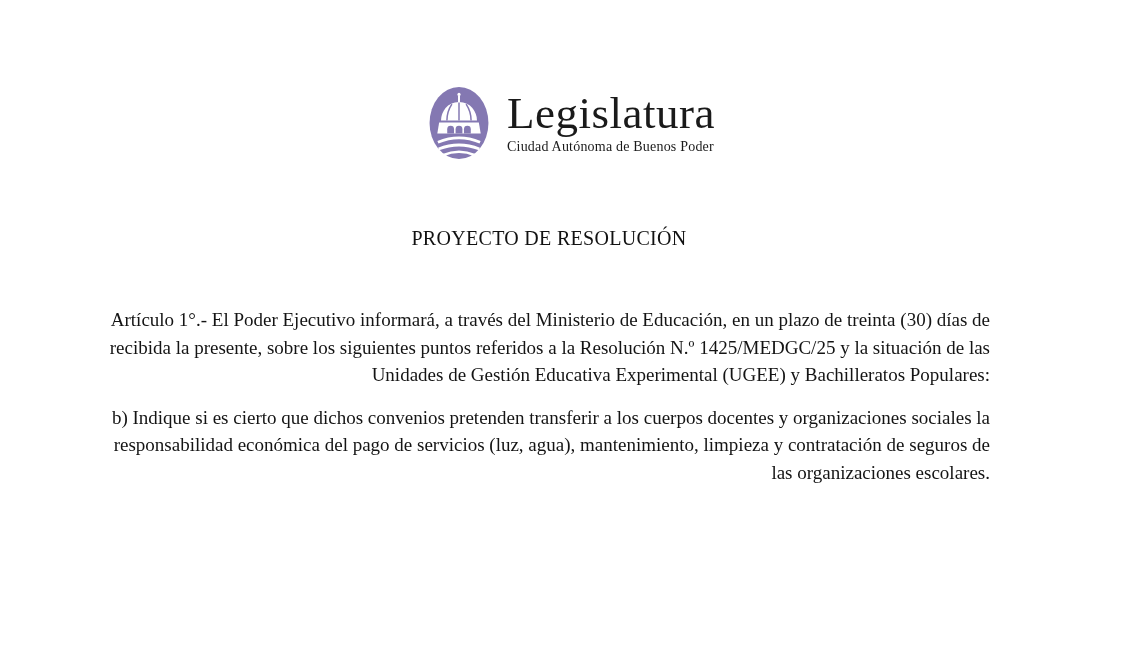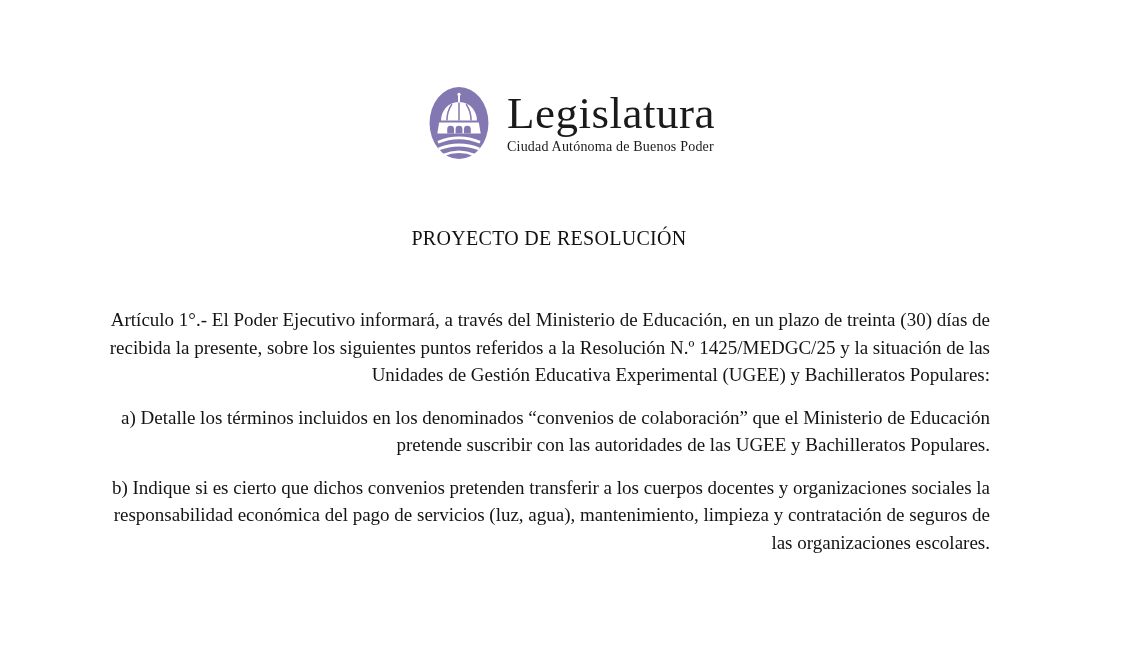--- a/index.html
+++ b/index.html
@@ -115,17 +115,16 @@
       <div class="logo-text">
         <div class="brand">Legislatura</div>
         <div class="brand-sub">Ciudad Autónoma de Buenos Poder</div>
       </div>
     </div>
   </header>
 
   <main class="doc-body">
     <h1 class="doc-title">PROYECTO DE RESOLUCIÓN</h1>
     <p class="para first">Artículo 1°.- El Poder Ejecutivo informará, a través del Ministerio de Educación, en un plazo de treinta (30) días de recibida la presente, sobre los siguientes puntos referidos a la Resolución N.º 1425/MEDGC/25 y la situación de las Unidades de Gestión Educativa Experimental (UGEE) y Bachilleratos Populares:</p>
-    <p class="para">a) Detalle los términos incluidos en los denominados “convenios de colaboración” que el Ministerio de Educación pretende suscribir con las autoridades de las UGEE y Bachilleratos Populares.</p>
     <p class="para">b) Indique si es cierto que dichos convenios pretenden transferir a los cuerpos docentes y organizaciones sociales la responsabilidad económica del pago de servicios (luz, agua), mantenimiento, limpieza y contratación de seguros de las organizaciones escolares.</p>
   </main>
 
 </div>
 
 </body></html>

